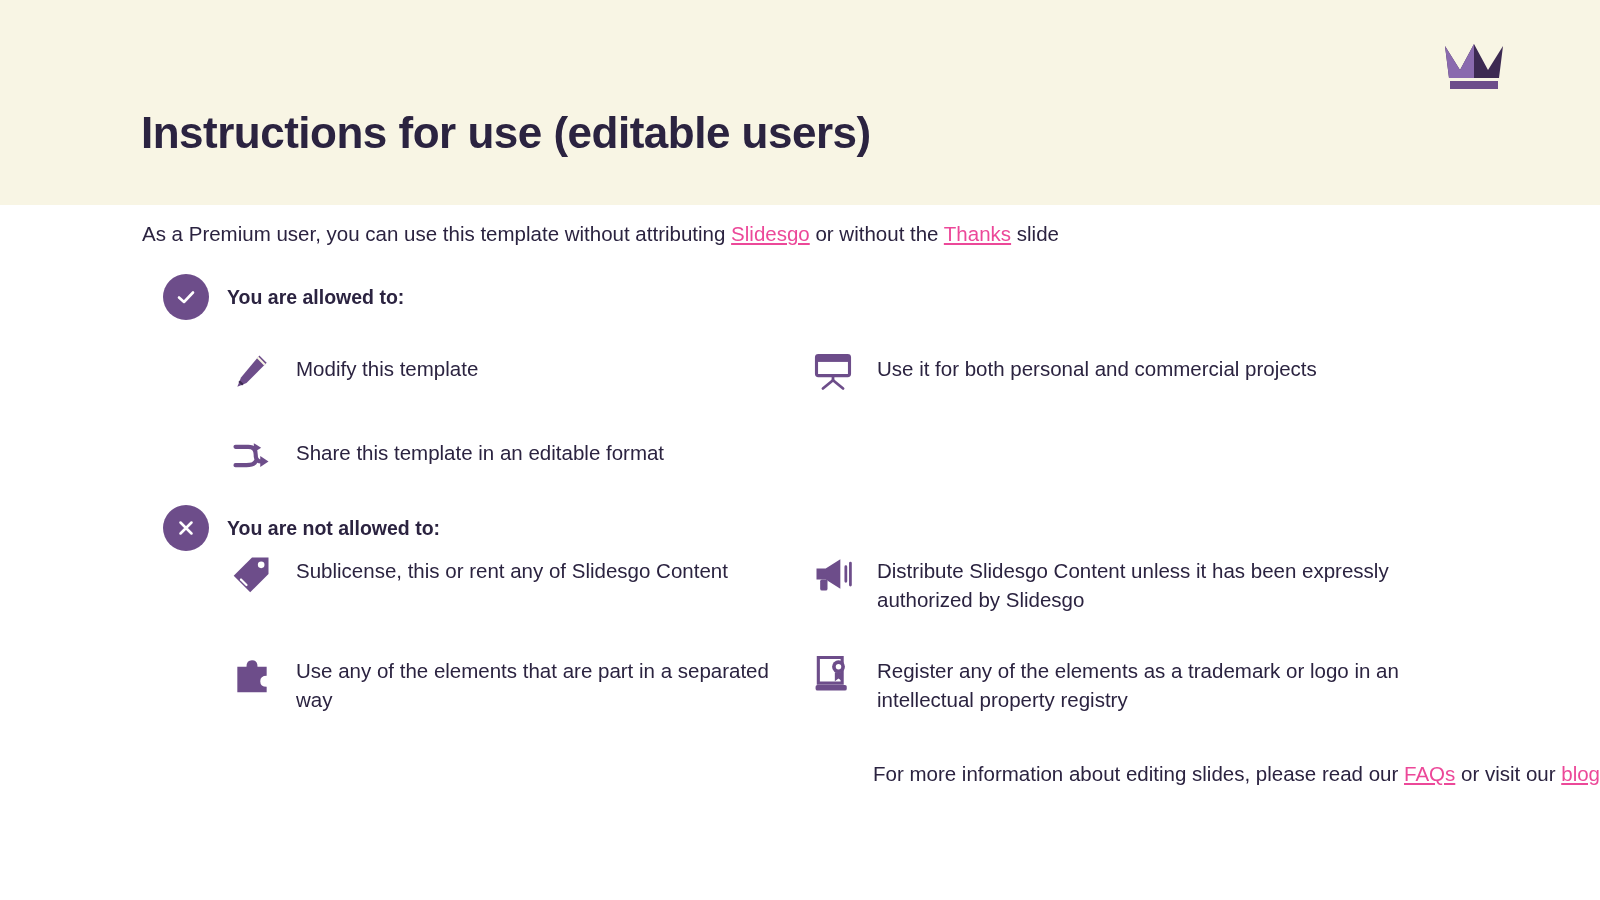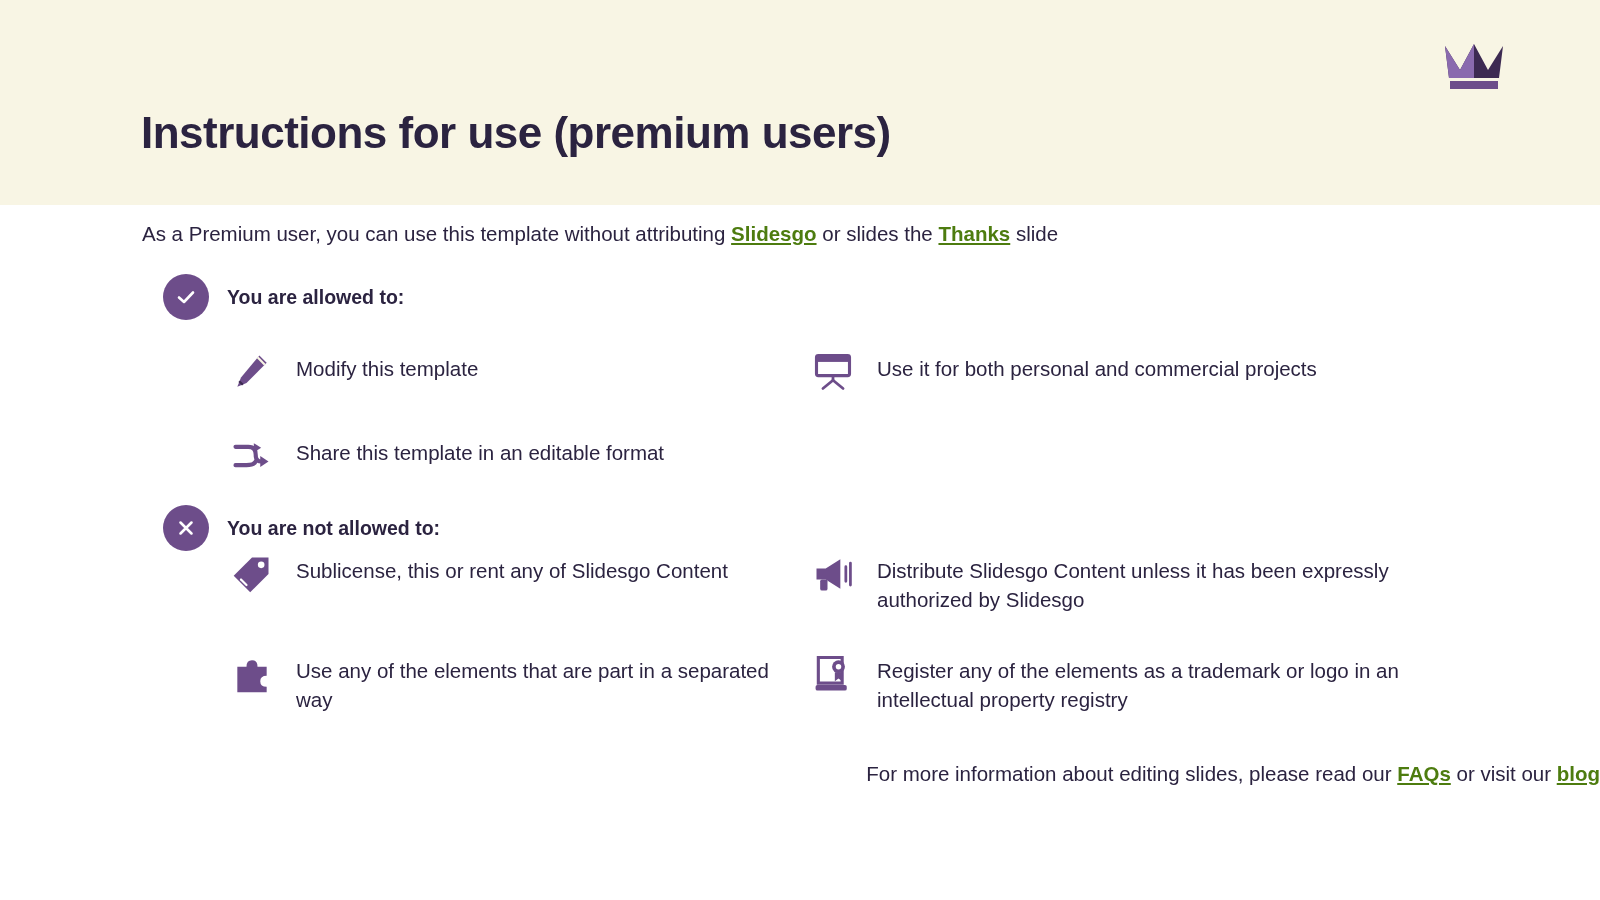--- a/index.html
+++ b/index.html
@@ -46,22 +46,22 @@
     margin: 0;
   }
   .intro {
     position: absolute;
     top: 222px;
     left: 142px;
     font-size: 20.5px;
     color: #2b2340;
   }
   .intro a, .footer a {
-    color: #4d7c0f;
-    font-weight: bold;
+    color: #ec4899;
+    font-weight: normal;
     text-decoration: underline;
     cursor: pointer;
   }
   .section-head {
     position: absolute;
     display: flex;
     align-items: center;
     gap: 18px;
   }
   .section-head.allowed { top: 274px; left: 163px; }
@@ -131,24 +131,24 @@
   <div class="header-band"></div>
 
   <div class="crown-icon">
     <svg viewBox="0 0 62 52" width="62" height="52" aria-hidden="true">
       <path d="M2 6 L17 30 L31 4 L45 30 L60 6 L56 38 L6 38 Z" fill="#3d2a52"></path>
       <path d="M2 6 L17 30 L31 4 L31 38 L6 38 Z" fill="#8a6aae"></path>
       <rect x="7" y="41" width="48" height="8" fill="#6d4d8a"></rect>
     </svg>
   </div>
 
-  <h1 class="page-title">Instructions for use (premium users)</h1>
+  <h1 class="page-title">Instructions for use (editable users)</h1>
 
   <div class="intro">
-    <span>As a Premium user, you can use this template without attributing </span><a>Slidesgo</a><span> or slides the </span><a>Thanks</a><span> slide</span>
+    <span>As a Premium user, you can use this template without attributing </span><a>Slidesgo</a><span> or without the </span><a>Thanks</a><span> slide</span>
   </div>
 
   <div class="section-head allowed">
     <span class="badge">
       <svg viewBox="0 0 24 24" width="24" height="24" aria-hidden="true">
         <path d="M5 12.5 L10 17 L19 7.5" fill="none" stroke="#ffffff" stroke-width="2.6" stroke-linecap="round" stroke-linejoin="round"></path>
       </svg>
     </span>
     <span class="section-label">You are allowed to:</span>
   </div>

